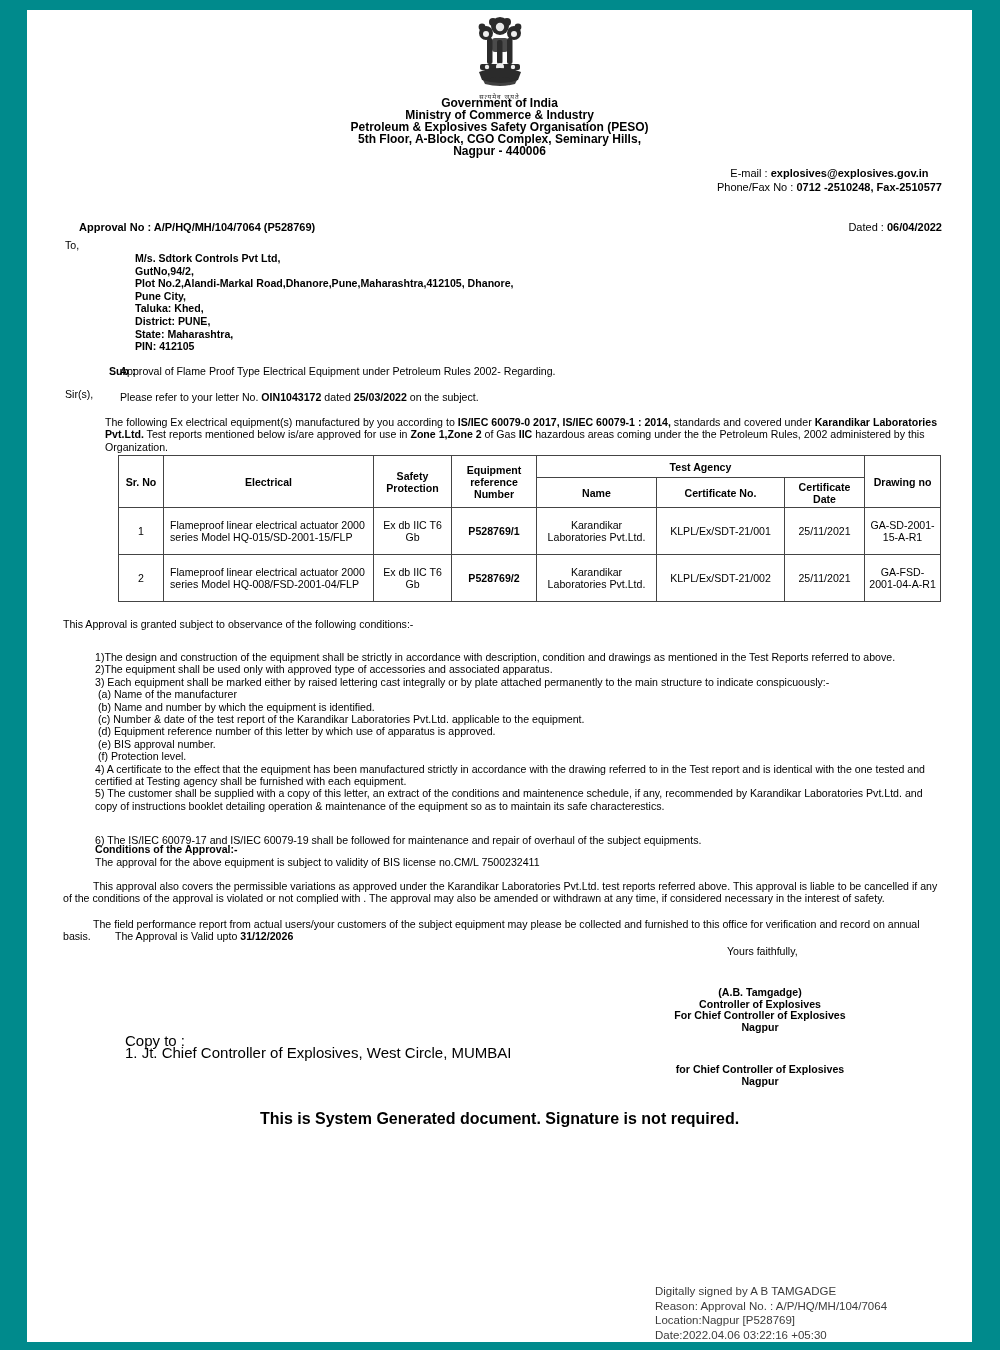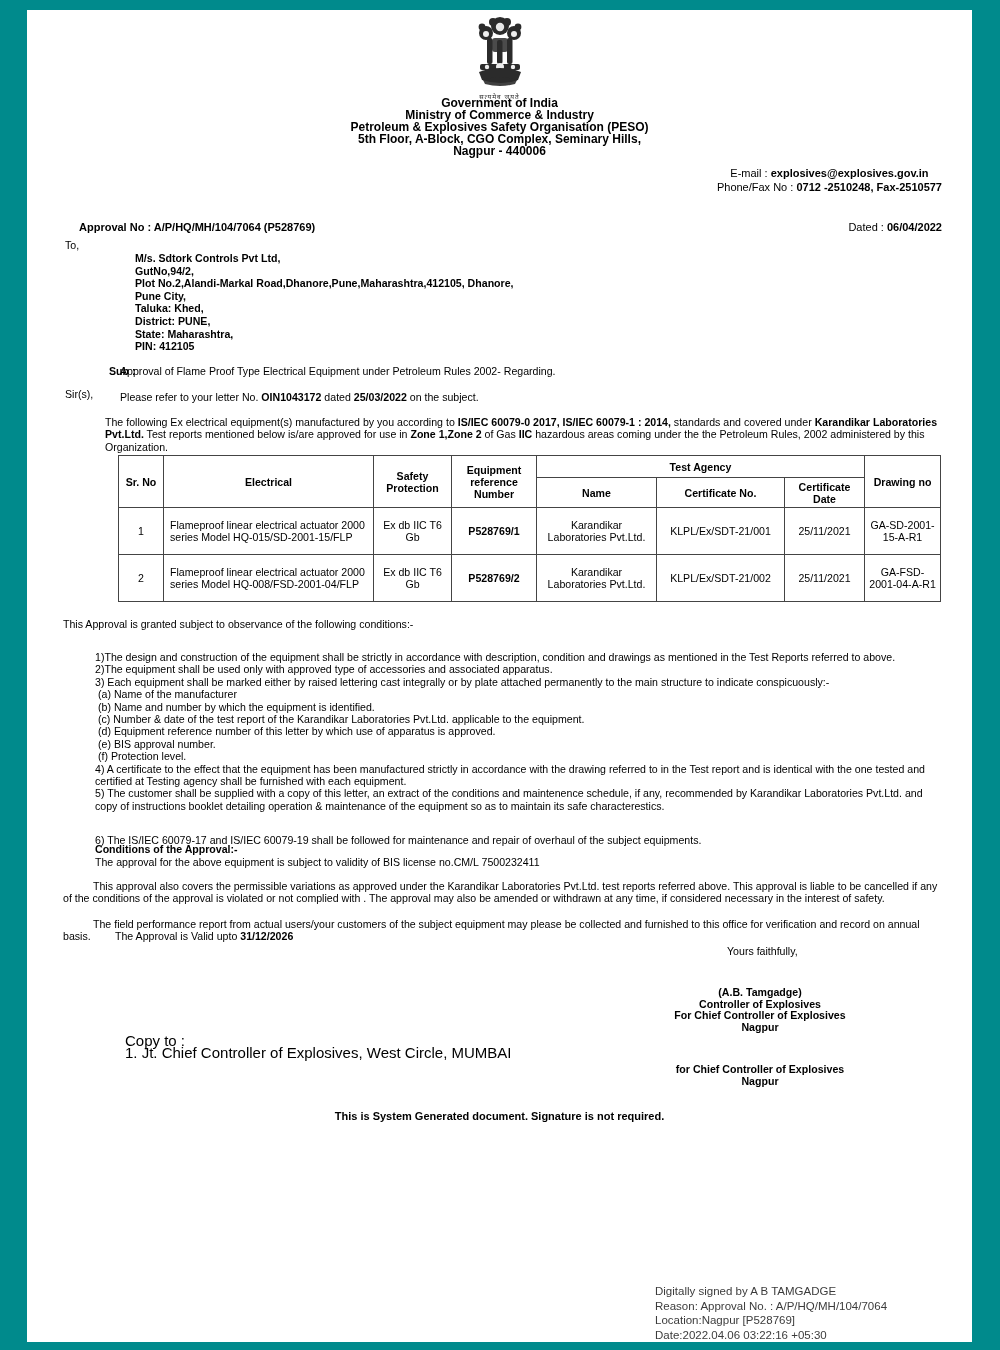--- a/index.html
+++ b/index.html
@@ -63,21 +63,21 @@
 
   .yours { top:935px; left:700px; font-size:10.6px; }
   .sig-block { top:977px; left:603px; width:260px; text-align:center;
     font-weight:bold; font-size:10.6px; line-height:11.6px; }
   .copy-block { top:1025px; left:54px; font-size:15px; line-height:12.4px;margin-left:44px; }
   .for-block { top:1054px; left:603px; width:260px; text-align:center;
     font-weight:bold; font-size:10.6px; line-height:11.6px; }
 
   .footer-info { top:1087px; left:0; width:100%; text-align:center; font-size:10.6px; }
   .system-note { top:1100px; left:0; width:100%; text-align:center;
-    font-weight:bold; font-size:11px; }
+    font-weight:bold; font-size:16px; }
 
   .digital-sig { top:1274px; left:628px; font-size:11.5px; line-height:14.6px; color:#3c3c3c; }
 </style>
 </head>
 <body>
 
 <div class="page">
 
   <div class="abs emblem-wrap">
     <svg width="58" height="76" viewBox="0 0 58 76">

